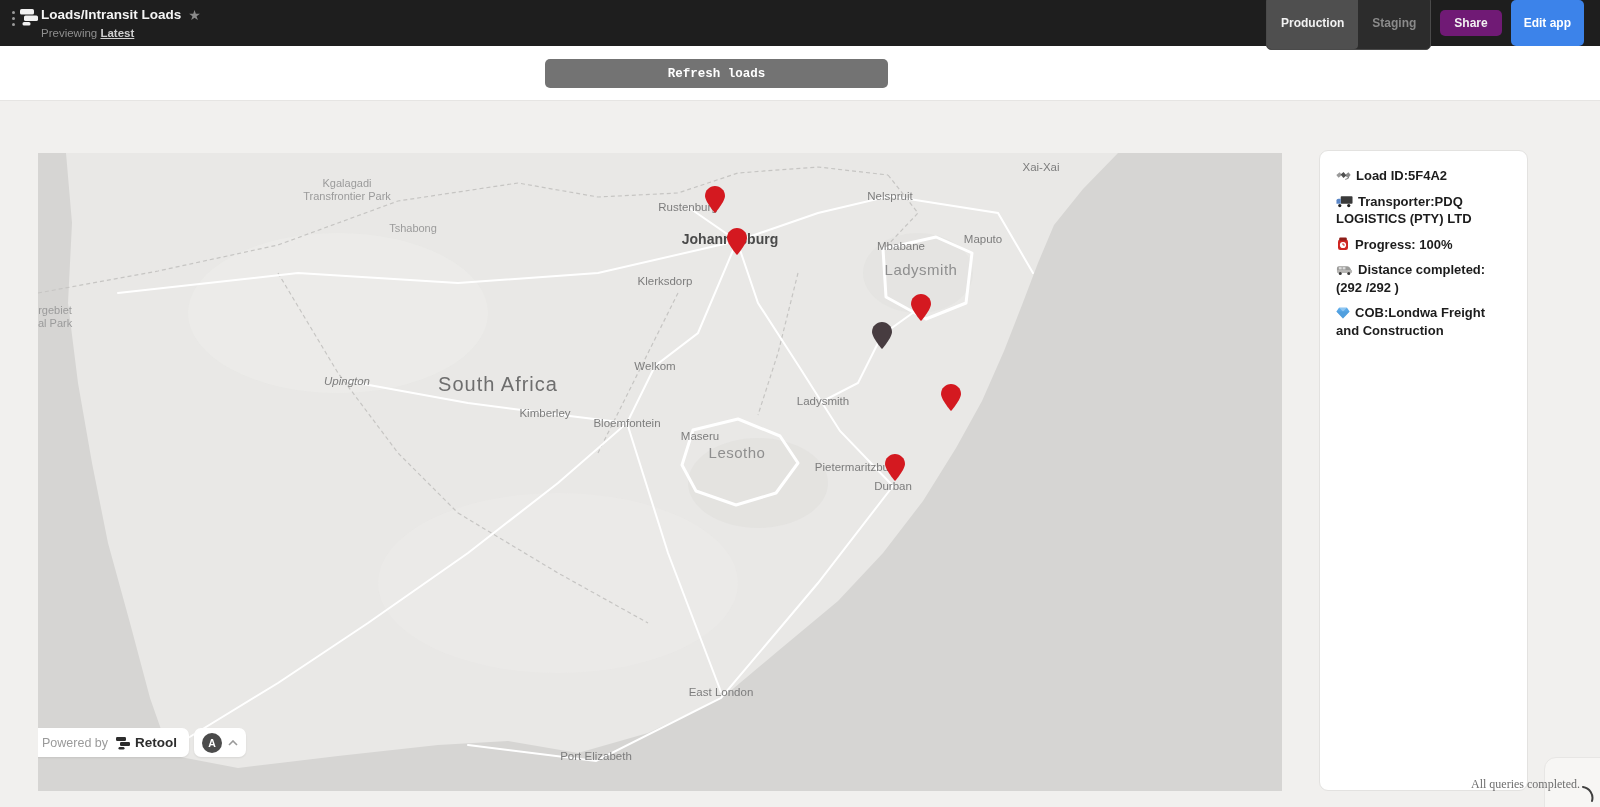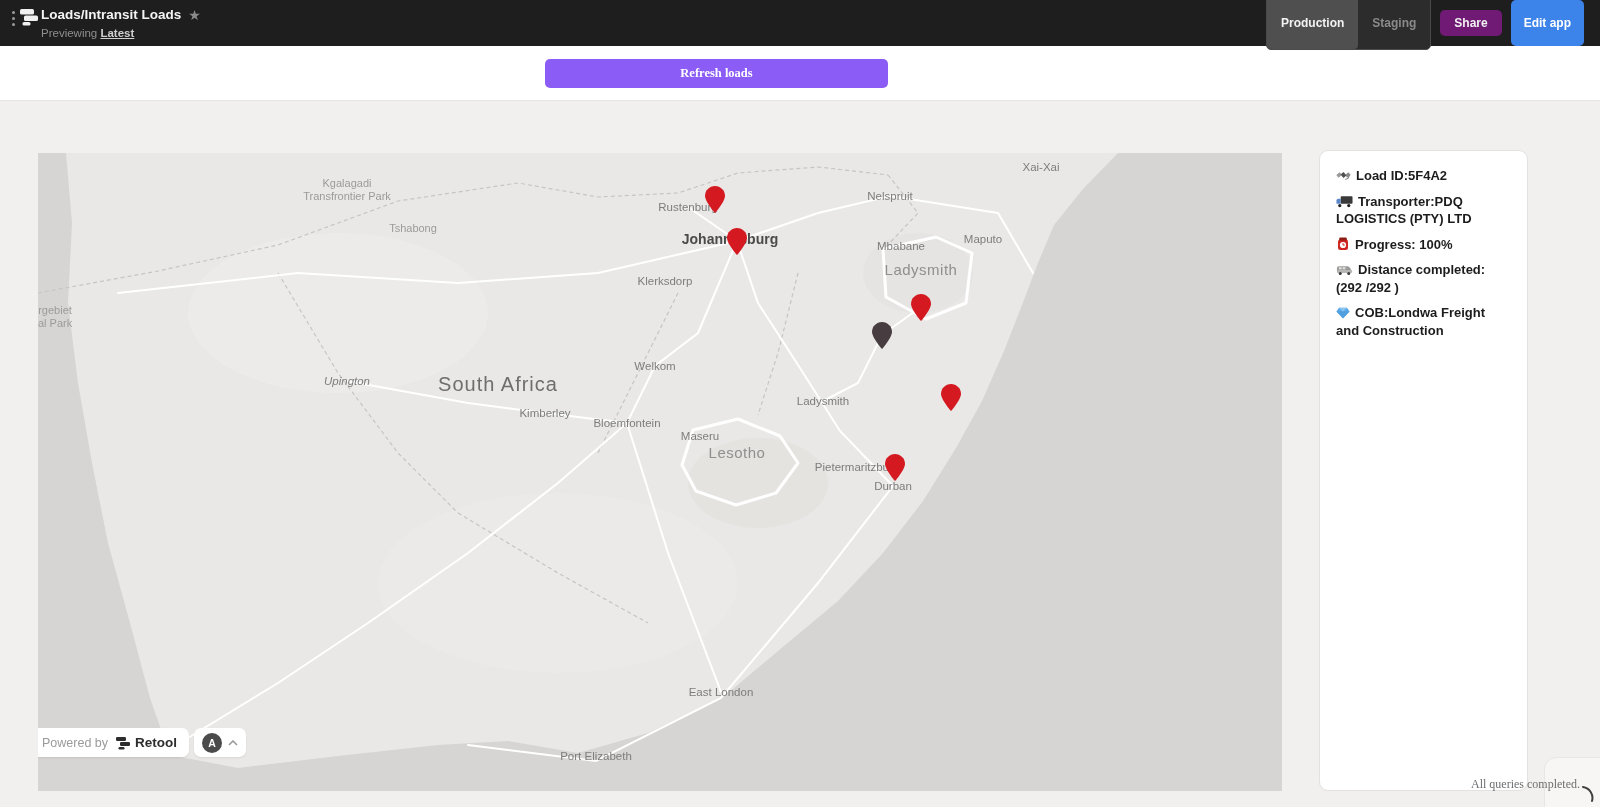--- a/index.html
+++ b/index.html
@@ -25,22 +25,22 @@
   .seg-on{background:#4f4f4f;color:#f2f2f2;font-weight:bold;border-radius:4px}
   .seg-off{background:transparent;color:#8a8a8a;font-weight:bold}
   .btn-share{font-family:inherit;font-size:12px;font-weight:bold;color:#f2f2f2;background:#701a75;
     border:none;border-radius:5px;padding:6px 14px;cursor:pointer}
   .btn-edit{font-family:inherit;font-size:12px;font-weight:bold;color:#fff;background:#3c83ea;
     border:none;border-radius:5px;padding:16px 13px;cursor:pointer}
 
   
   .toolbar{position:absolute;left:0;top:46px;width:1600px;height:55px;background:#ffffff;
     border-bottom:1px solid #e6e5e3;z-index:40}
-  .btn-refresh{position:absolute;left:545px;top:13px;width:343px;height:29px;background:#8b5cf6;
-    color:#fff;font-family:Liberation Serif, serif;font-size:12.5px;font-weight:bold;border:none;border-radius:5px;cursor:pointer}
+  .btn-refresh{position:absolute;left:545px;top:13px;width:343px;height:29px;background:#737373;
+    color:#fff;font-family:Liberation Mono, monospace;font-size:12.5px;font-weight:bold;border:none;border-radius:5px;cursor:pointer}
 
   
   .map{position:absolute;left:38px;top:153px;width:1244px;height:638px;background:#d6d5d3;
     overflow:hidden;cursor:grab}
   .map svg.base{position:absolute;left:0;top:0}
   .map-label{position:absolute;transform:translate(-50%,-50%);white-space:nowrap;z-index:3;pointer-events:none}
   .map-label.sm{font-size:11px;color:#9b9b9b}
   .map-label.city{font-size:11.5px;color:#7d7d7d}
   .map-label.city-lg{font-size:14px;color:#4a4a4a;font-weight:bold}
   .map-label.region{font-size:15px;color:#8f8f8f;letter-spacing:.5px}

